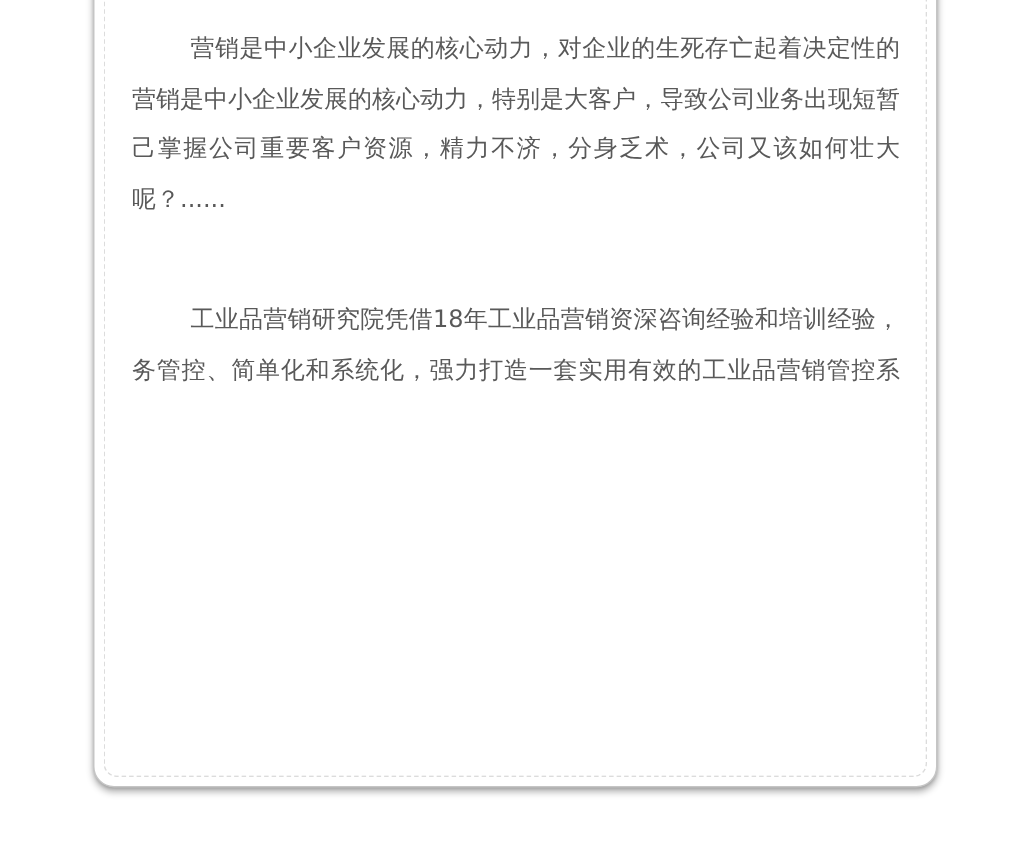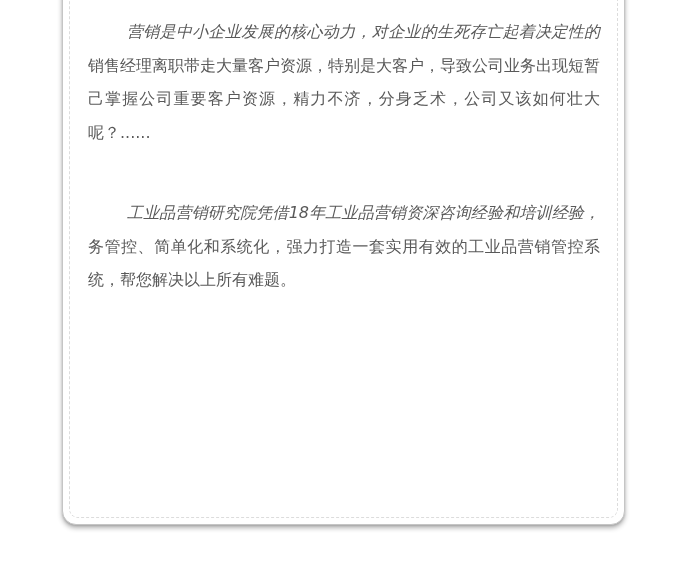--- a/index.html
+++ b/index.html
@@ -44,43 +44,41 @@
   }
   .line {
     height: 33.5px;
     line-height: 33.5px;
     text-align: justify;
     text-align-last: justify;
     white-space: nowrap;
   }
   .line.first {
     text-indent: 39px;
-    font-style: italic;
   }
   .line.last {
     text-align-last: left;
   }
   .para2 {
     margin-top: 47px;
   }
 </style>
 </head>
 <body>
 
 <div class="card">
   <div class="dashed"></div>
   <div class="content">
 
     <div class="para">
       <div class="line first">营销是中小企业发展的核心动力，对企业的生死存亡起着决定性的</div>
-      <div class="line">销售经理离职带走大量客户资源，特别是大客户，导致公司业务出现短暂</div>
+      <div class="line">营销是中小企业发展的核心动力，特别是大客户，导致公司业务出现短暂</div>
       <div class="line">己掌握公司重要客户资源，精力不济，分身乏术，公司又该如何壮大</div>
       <div class="line last">呢？......</div>
     </div>
 
     <div class="para para2">
       <div class="line first">工业品营销研究院凭借18年工业品营销资深咨询经验和培训经验，</div>
       <div class="line">务管控、简单化和系统化，强力打造一套实用有效的工业品营销管控系</div>
-      <div class="line last">统，帮您解决以上所有难题。</div>
     </div>
 
   </div>
 </div>
 
 </body></html>

